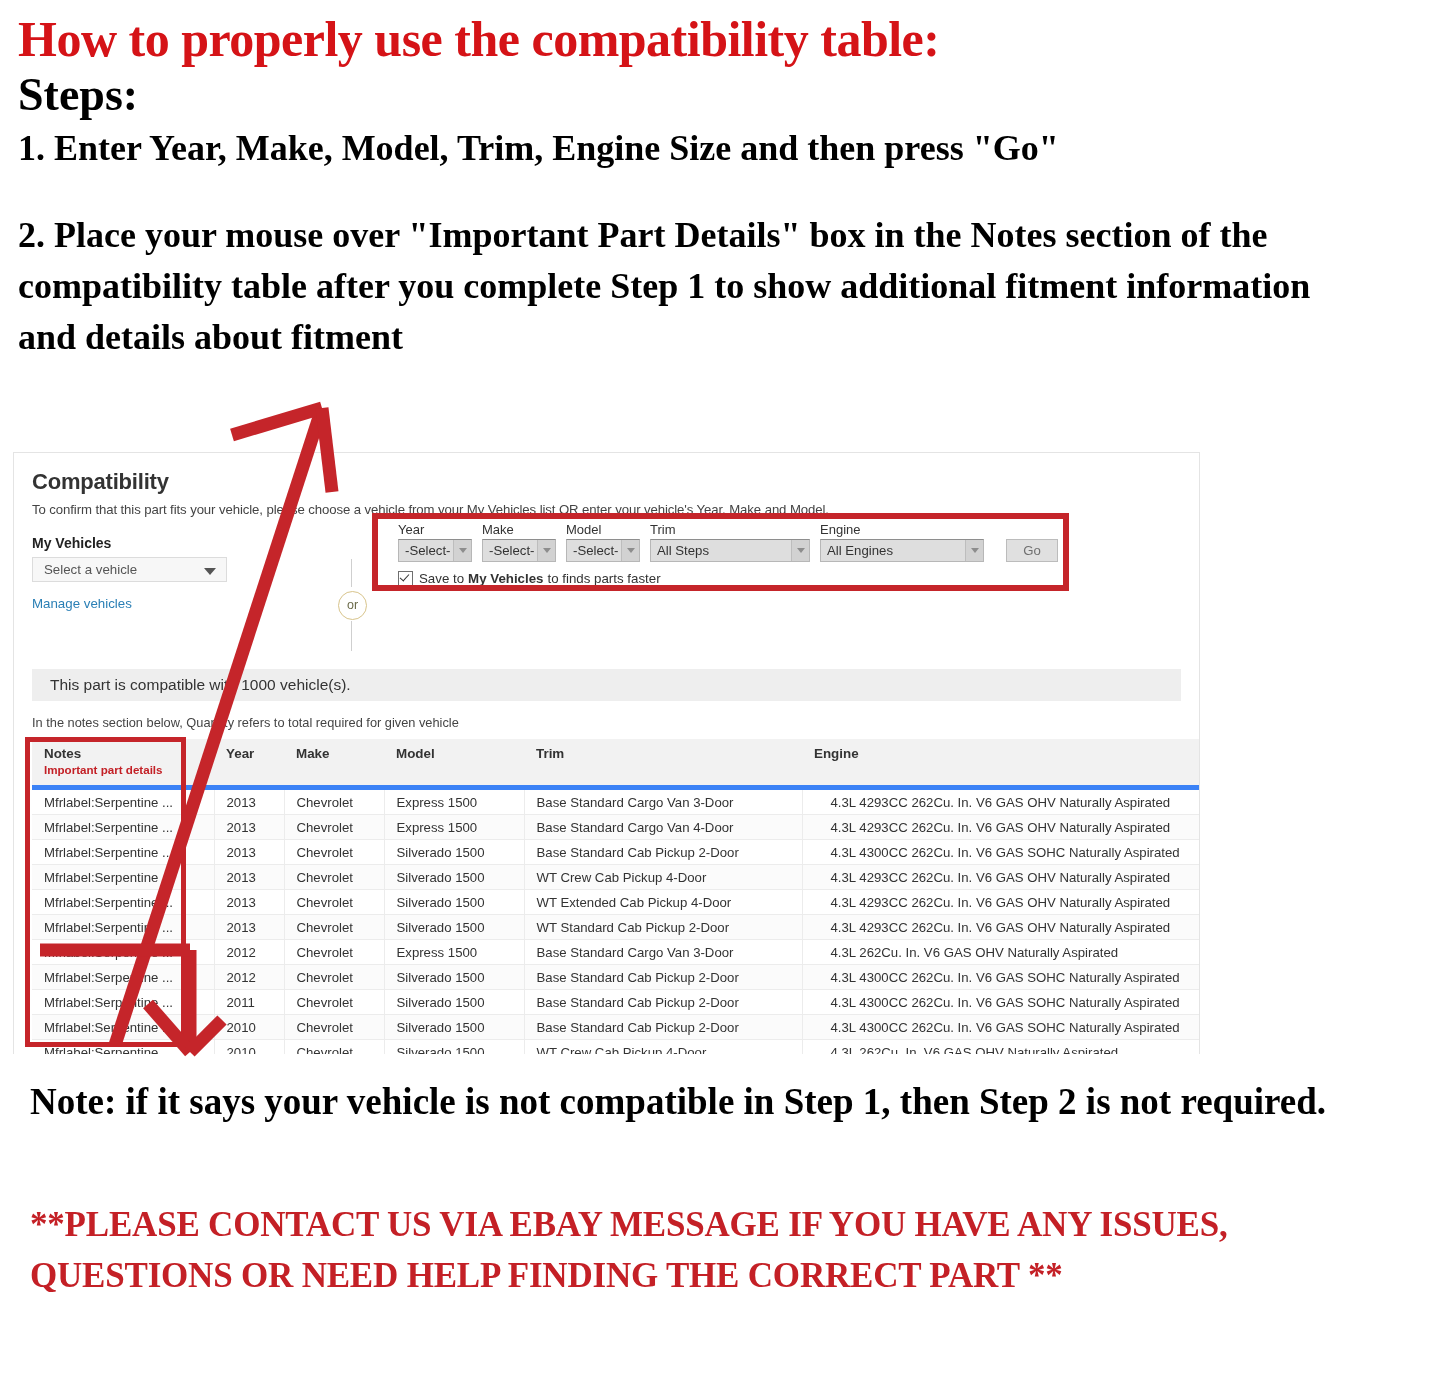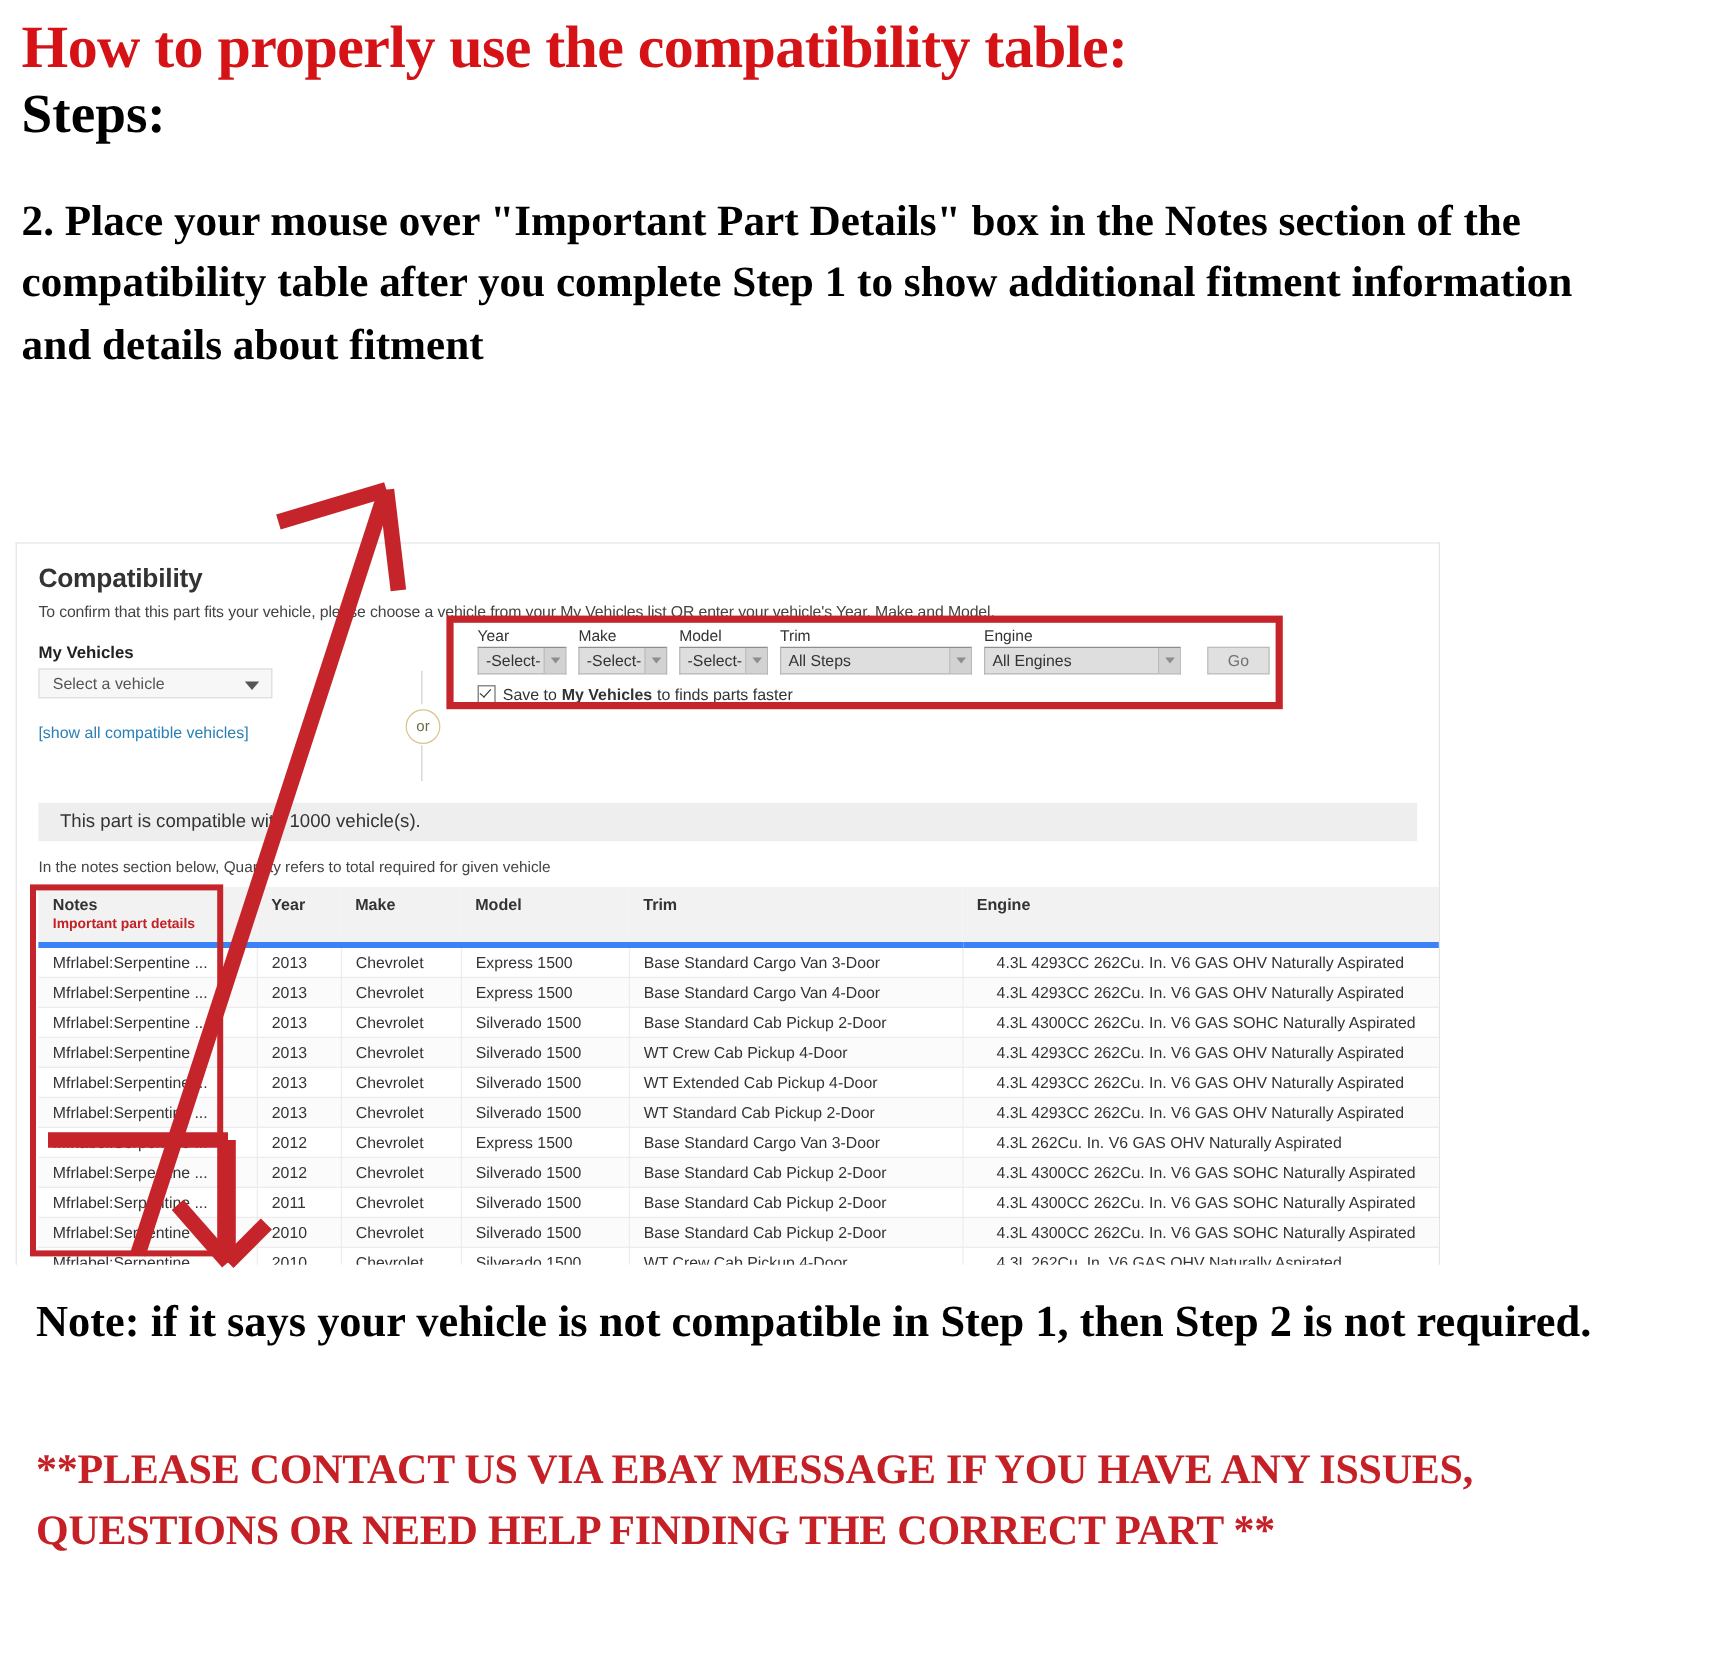--- a/index.html
+++ b/index.html
@@ -375,39 +375,40 @@
     color: #c42026;
     letter-spacing: -0.2px;
   }
 </style>
 </head>
 <body>
 
 <div id="instructions">
   <div class="hdr-red">How to properly use the compatibility table:</div>
   <div class="hdr-black">Steps:</div>
+  <div class="step-line">1. Enter Year, Make, Model, Trim, Engine Size and then press "Go"</div>
   <div class="step-block">2. Place your mouse over "Important Part Details" box in the Notes section of the compatibility table after you complete Step 1 to show additional fitment information and details about fitment</div>
 </div>
 
 <div id="compat-panel">
   <div class="compat-inner">
 
     <div class="compat-title">Compatibility</div>
     <div class="compat-sub">To confirm that this part fits your vehicle, please choose a vehicle from your My Vehicles list OR enter your vehicle's Year, Make and Model.</div>
 
     <div class="chooser-row">
 
       <div class="myveh-label">My Vehicles</div>
 
       <div class="veh-select">
         <span>Select a vehicle</span>
         <span class="caret"></span>
       </div>
 
-      <div class="link-blue2">[show all compatible vehicles]</div>
+      <div class="link-blue">Manage vehicles</div>
 
       <div id="or-sep">
         <span class="vline-top"></span>
         <span class="badge">or</span>
         <span class="vline-bot"></span>
       </div>
 
     </div>
 
     <div class="compat-banner">This part is compatible with 1000 vehicle(s).</div>

